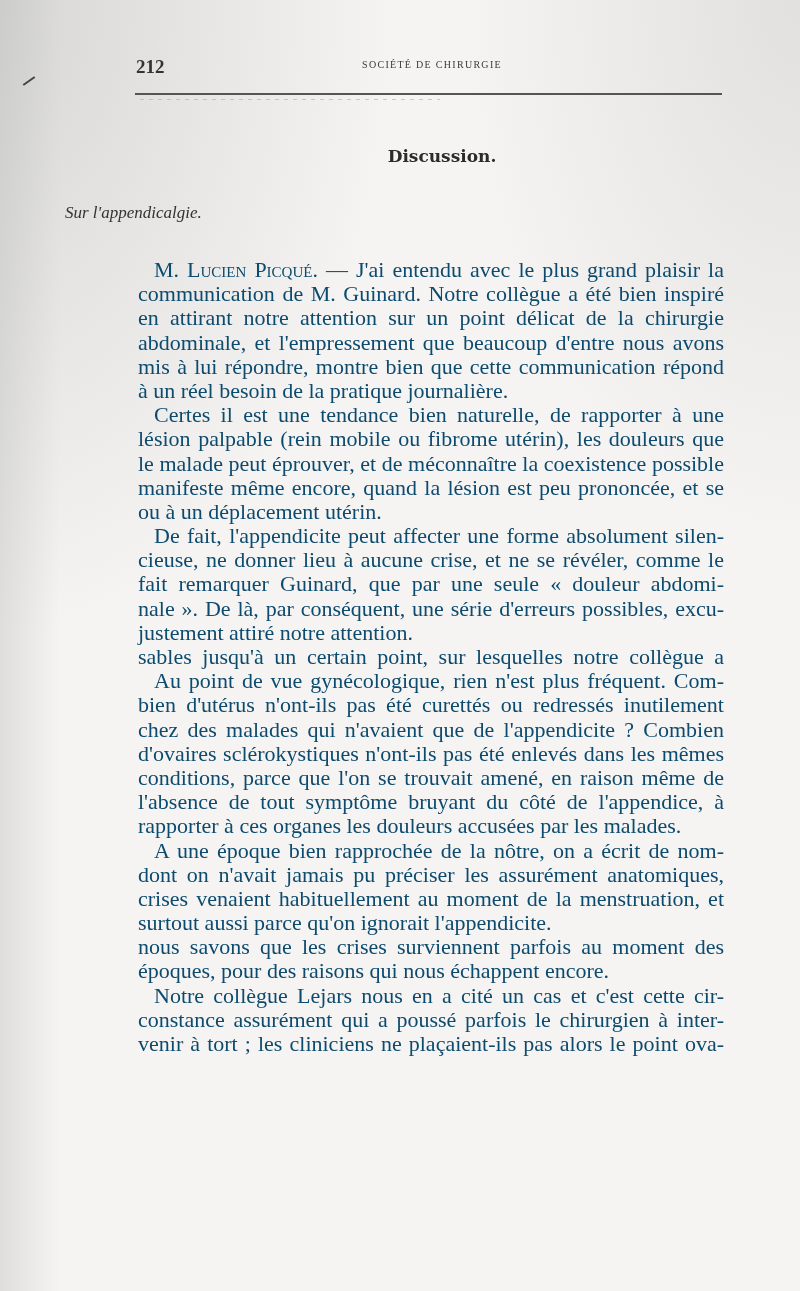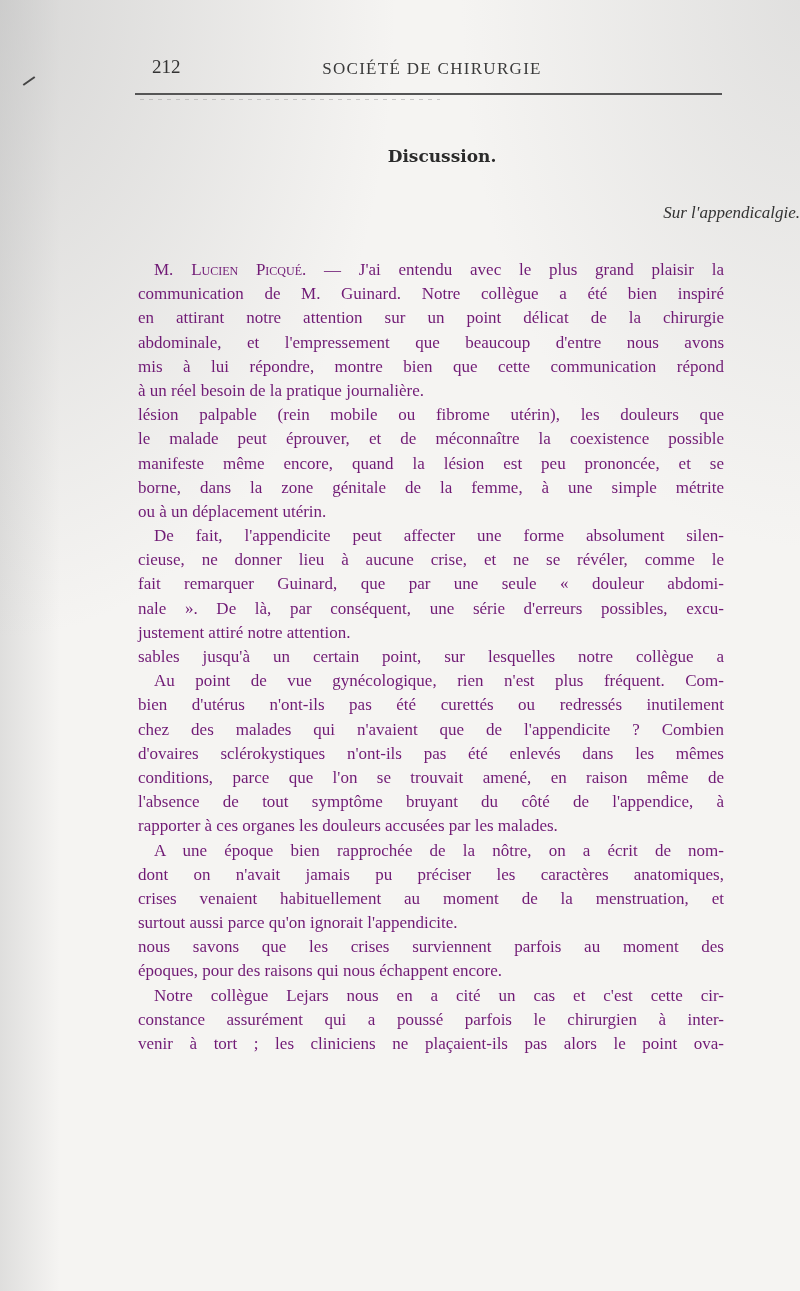--- a/index.html
+++ b/index.html
@@ -19,47 +19,47 @@
       #f5f4f2;
   }
   .stray-mark {
     position: absolute; left: 22px; top: 80px; width: 14px; height: 2px;
     background: #444; transform: rotate(-35deg);
   }
   .running-head {
     position: absolute; left: 132px; top: 56px; width: 590px; height: 26px;
   }
   .page-number {
-    position: absolute; left: 4px; top: 0; font-size: 19px; font-weight: normal; color: #333; margin-left: 16px;
+    position: absolute; left: 4px; top: 0; font-size: 19px; font-weight: bold; color: #333;
   }
   .journal-title {
     position: absolute; left: 0; right: 0; top: 3px; text-align: center;
-    font-size: 17px; letter-spacing: 1.3px; color: #3a3a3a; padding-left: 10px;
+    font-size: 10px; letter-spacing: 1.3px; color: #3a3a3a; padding-left: 10px;
   }
   .rule {
     position: absolute; left: 135px; top: 93px; width: 587px; height: 2px;
     background: #555;
   }
   .rule2 {
     position: absolute; left: 140px; top: 99px; width: 300px; height: 1px;
     background: repeating-linear-gradient(90deg, #aaa 0 4px, transparent 4px 9px);
     opacity: 0.6;
   }
   .section-title {
     position: absolute; left: 0; right: 0; top: 146px; text-align: center;
     font-family: "DejaVu Serif", serif; font-weight: bold; font-size: 17px; color: #2b2b2b;
     padding-left: 84px;
   }
   .subtitle {
-    position: absolute; left: 0; right: 0; top: 203px; text-align: right;
+    position: absolute; left: 17px; right: 0; top: 203px; text-align: left;
     font-style: italic; font-size: 17px; color: #333; padding-left: 48px;
   }
   .body-text {
     position: absolute; left: 138px; top: 258px; width: 586px;
-    font-size: 17px; line-height: 24.2px; color: #701a75;
+    font-size: 22px; line-height: 24.2px; color: #0c4a6e;
   }
   .line {
     display: block; white-space: nowrap; text-align: justify; text-align-last: justify;
     height: 24.2px; overflow: visible;
   }
   .line.indent { padding-left: 16px; }
   .line.last { text-align-last: left; }
   .sc { font-variant: small-caps; }
 </style>
 </head>
@@ -83,24 +83,24 @@
   <div>
     <span class="line indent"><span>M. </span><span class="sc">Lucien Picqué</span><span>. — </span><span>J'ai entendu avec le plus grand plaisir la</span></span>
     <span class="line">communication de M. Guinard. Notre collègue a été bien inspiré</span>
     <span class="line">en attirant notre attention sur un point délicat de la chirurgie</span>
     <span class="line">abdominale, et l'empressement que beaucoup d'entre nous avons</span>
     <span class="line">mis à lui répondre, montre bien que cette communication répond</span>
     <span class="line last">à un réel besoin de la pratique journalière.</span>
   </div>
 
   <div>
+    <span class="line indent">Certes il est une tendance bien naturelle, de rapporter à une</span>
     <span class="line">lésion palpable (rein mobile ou fibrome utérin), les douleurs que</span>
     <span class="line">le malade peut éprouver, et de méconnaître la coexistence possible</span>
     <span class="line">manifeste même encore, quand la lésion est peu prononcée, et se</span>
-    <span class="line">borne, dans la zone génitale de la femme, à une simple métrite</span>
     <span class="line last">ou à un déplacement utérin.</span>
   </div>
 
   <div>
     <span class="line indent">De fait, l'appendicite peut affecter une forme absolument silen-</span>
     <span class="line">cieuse, ne donner lieu à aucune crise, et ne se révéler, comme le</span>
     <span class="line">fait remarquer Guinard, que par une seule « douleur abdomi-</span>
     <span class="line">nale ». De là, par conséquent, une série d'erreurs possibles, excu-</span>
     <span class="line last">justement attiré notre attention.</span>
     <span class="line">sables jusqu'à un certain point, sur lesquelles notre collègue a</span>
@@ -111,21 +111,21 @@
     <span class="line">bien d'utérus n'ont-ils pas été curettés ou redressés inutilement</span>
     <span class="line">chez des malades qui n'avaient que de l'appendicite ? Combien</span>
     <span class="line">d'ovaires sclérokystiques n'ont-ils pas été enlevés dans les mêmes</span>
     <span class="line">conditions, parce que l'on se trouvait amené, en raison même de</span>
     <span class="line">l'absence de tout symptôme bruyant du côté de l'appendice, à</span>
     <span class="line last">rapporter à ces organes les douleurs accusées par les malades.</span>
   </div>
 
   <div>
     <span class="line indent">A une époque bien rapprochée de la nôtre, on a écrit de nom-</span>
-    <span class="line">dont on n'avait jamais pu préciser les caractères anatomiques,</span>
+    <span class="line">dont on n'avait jamais pu préciser les assurément anatomiques,</span>
     <span class="line">crises venaient habituellement au moment de la menstruation, et</span>
     <span class="line last">surtout aussi parce qu'on ignorait l'appendicite.</span>
   </div>
 
   <div>
     <span class="line">nous savons que les crises surviennent parfois au moment des</span>
     <span class="line last">époques, pour des raisons qui nous échappent encore.</span>
   </div>
 
   <div>

